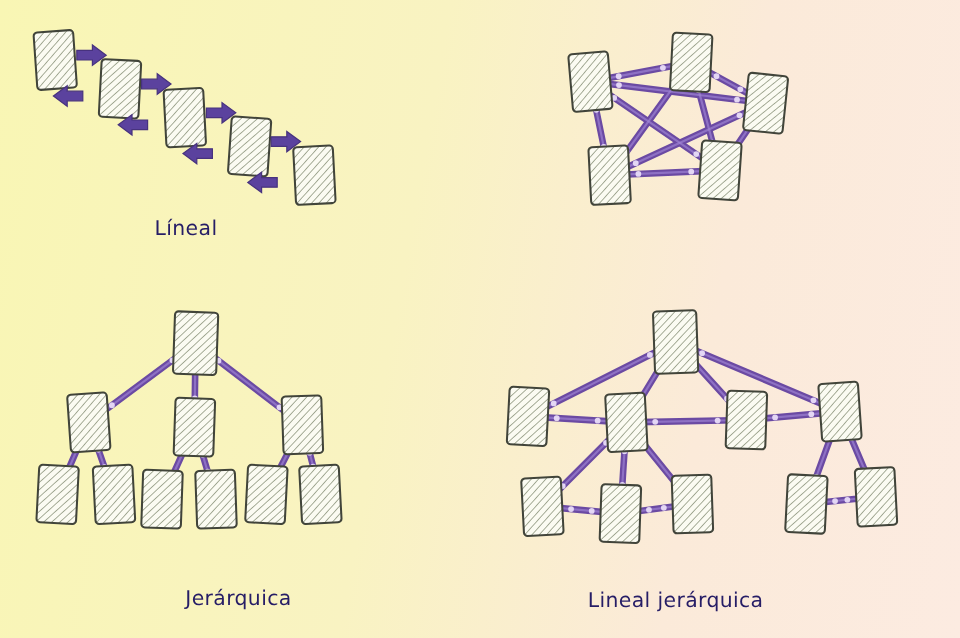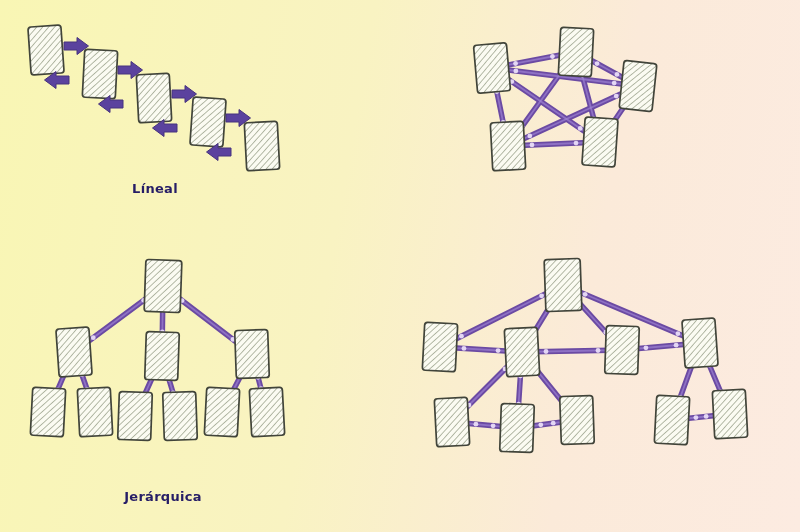--- a/index.html
+++ b/index.html
@@ -2,21 +2,21 @@
 <html><head>
 <meta charset="utf-8">
 <style>
   html,body{margin:0;padding:0;}
   .stage{
     position:relative;width:800px;height:532px;overflow:hidden;
     font-family:"DejaVu Sans","Liberation Sans",sans-serif;
   }
   .stage svg{position:absolute;left:0;top:0;}
   .dlabel{
-    position:absolute;font-weight:bold;font-size:13px;
+    position:absolute;font-weight:normal;font-size:17px;
     text-align:center;letter-spacing:.3px;
   }
   .label-linear{left:85px;top:181px;width:140px;}
   .label-reticular{left:496px;top:187px;width:160px;}
   .label-hierarchical{left:83px;top:489px;width:160px;}
   .label-linear-hierarchical{left:443px;top:491px;width:240px;}
 </style>
 </head>
 <body>
 
@@ -266,14 +266,15 @@
         <g transform="translate(672,420) rotate(3)">
           <rect x="-16.5" y="-24" width="33" height="48" rx="3" fill="url(#hatch)" stroke="#41443a" stroke-width="1.7"></rect>
         </g>
         <g transform="translate(730,414) rotate(-3)">
           <rect x="-16.5" y="-24" width="33" height="48" rx="3" fill="url(#hatch)" stroke="#41443a" stroke-width="1.7"></rect>
         </g>
       </g>
     </svg>
 
   <div class="dlabel label-linear" style="color: rgb(38, 29, 102);">Líneal</div>
-  <div class="dlabel label-hierarchical" style="color: rgb(38, 29, 102);">Jerárquica</div>
+  <div class="dlabel label-hierarchical" style="color: rgb(38, 29, 102); text-align: right;">Jerárquica</div>
+  <div class="dlabel label-linear-hierarchical" style="color: rgb(38, 29, 102);">Lineal jerárquica</div>
 </div>
 
 </body></html>

